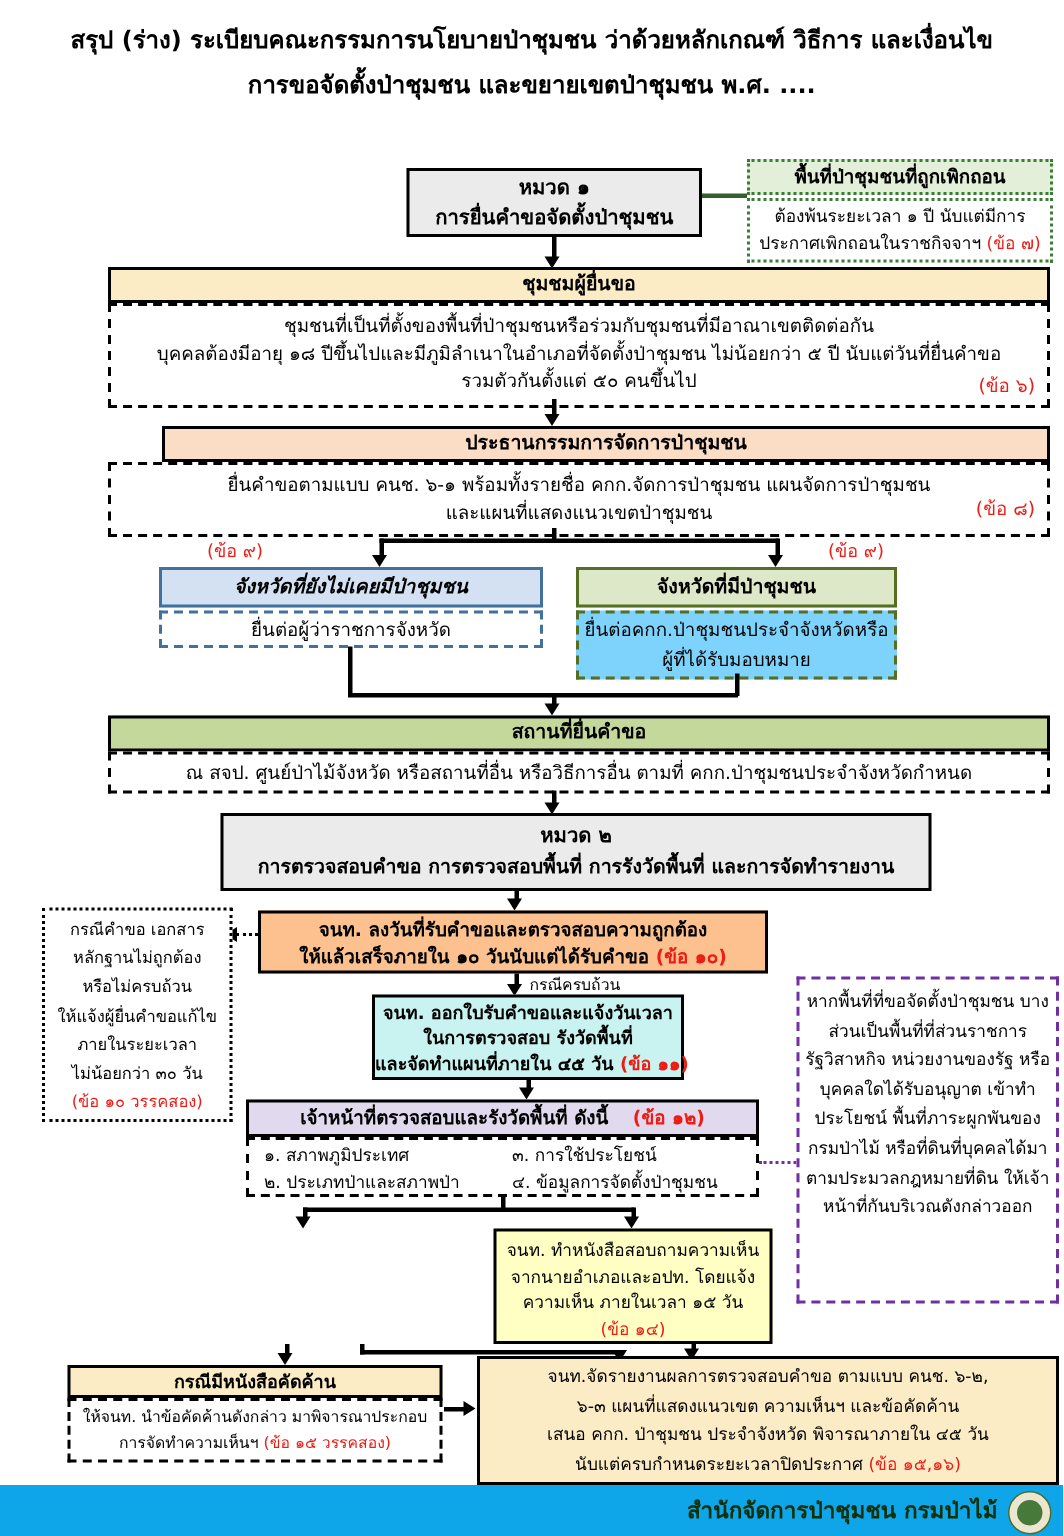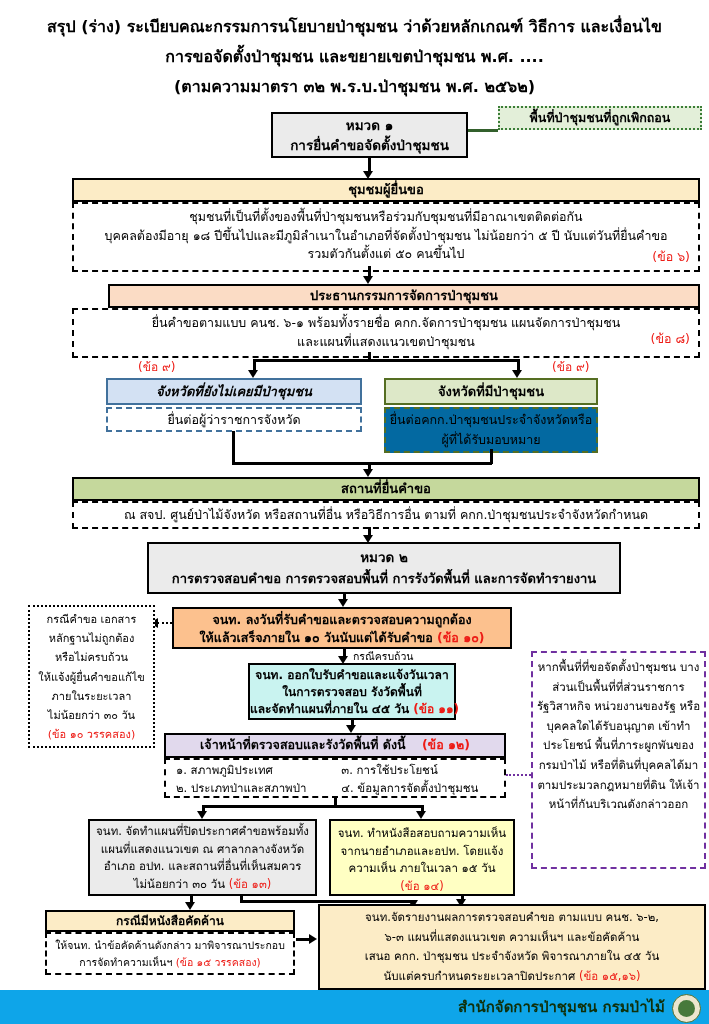--- a/index.html
+++ b/index.html
@@ -25,31 +25,34 @@
         background:#ece6cf;border:1px solid #4c6e33;display:flex;align-items:center;justify-content:center;}
   .logo-inner{width:17px;height:17px;border-radius:50%;background:#47793b;}
 </style>
 </head>
 <body>
 
 <div class="page">
 
   <div class="abs ttl" style="top:14px;">สรุป (ร่าง) ระเบียบคณะกรรมการนโยบายป่าชุมชน ว่าด้วยหลักเกณฑ์ วิธีการ และเงื่อนไข</div>
   <div class="abs ttl" style="top:44px;">การขอจัดตั้งป่าชุมชน และขยายเขตป่าชุมชน พ.ศ. ....</div>
-  <div class="abs ttl" style="top:74px;">(ตามความมาตรา ๓๒ พ.ร.บ.ป่าชุมชน พ.ศ. ๒๕๖๒)</div>
 
   <div class="abs chapter" style="left:271px;top:112px;width:197px;height:46px;font-size:13.5px;line-height:20px;padding-top:1px;">
     <div class="ln">หมวด ๑</div>
     <div class="ln">การยื่นคำขอจัดตั้งป่าชุมชน</div>
   </div>
 
   <div class="abs" style="left:468px;top:129px;width:30px;height:3px;background:#33602c;"></div>
 
   <div class="abs" style="left:498px;top:106px;width:204px;">
     <div style="border:2px dotted #3a7d36;background:#e3efd9;font-weight:bold;font-size:12.5px;line-height:20px;text-align:center;">พื้นที่ป่าชุมชนที่ถูกเพิกถอน</div>
+    <div style="border:2px dotted #3a7d36;background:#fff;font-size:11.5px;line-height:17.5px;text-align:center;margin-top:2px;padding:2px 1px;">
+      <span>ต้องพ้นระยะเวลา ๑ ปี นับแต่มีการประกาศเพิกถอนในราชกิจจาฯ</span>
+      <span class="ref">(ข้อ ๗)</span>
+    </div>
   </div>
 
   <div class="vl" style="left:368px;top:158px;height:14px;"></div>
   <div class="ahd" style="left:363px;top:171px;"></div>
 
   <div class="abs" style="left:72px;top:178px;width:628px;">
     <div class="hdr" style="height:24px;line-height:20px;font-size:13px;">ชุมชมผู้ยื่นขอ</div>
     <div class="bdy" style="padding:4px 14px 6px;font-size:12.5px;line-height:18.6px;">
       <div class="ln">ชุมชนที่เป็นที่ตั้งของพื้นที่ป่าชุมชนหรือร่วมกับชุมชนที่มีอาณาเขตติดต่อกัน</div>
       <div class="ln">บุคคลต้องมีอายุ ๑๘ ปีขึ้นไปและมีภูมิลำเนาในอำเภอที่จัดตั้งป่าชุมชน ไม่น้อยกว่า ๕ ปี นับแต่วันที่ยื่นคำขอ</div>
@@ -79,21 +82,21 @@
   <div class="abs ref ln" style="left:138px;top:357px;font-size:12px;">(ข้อ ๙)</div>
   <div class="abs ref ln" style="left:552px;top:357px;font-size:12px;">(ข้อ ๙)</div>
 
   <div class="abs" style="left:106px;top:378px;width:256px;">
     <div style="border:2px solid #41719c;background:#d3e1f3;font-weight:bold;font-size:13px;line-height:24px;height:27px;text-align:center;box-sizing:border-box;font-style:italic;">จังหวัดที่ยังไม่เคยมีป่าชุมชน</div>
     <div style="border:2px dashed #41719c;background:#fff;font-size:12.5px;line-height:21px;text-align:center;margin-top:2px;">ยื่นต่อผู้ว่าราชการจังหวัด</div>
   </div>
 
   <div class="abs" style="left:384px;top:378px;width:214px;">
     <div style="border:2px solid #556e22;background:#dde8c8;font-weight:bold;font-size:13px;line-height:24px;height:27px;text-align:center;box-sizing:border-box;">จังหวัดที่มีป่าชุมชน</div>
-    <div style="border:2px dashed #556e22;background:#0369a1;font-size:12.5px;line-height:20px;text-align:center;margin-top:2px;padding:1px 2px;">ยื่นต่อคกก.ป่าชุมชนประจำจังหวัดหรือผู้ที่ได้รับมอบหมาย</div>
+    <div style="border:2px dashed #556e22;background:#7dd3fc;font-size:12.5px;line-height:20px;text-align:center;margin-top:2px;padding:1px 2px;">ยื่นต่อคกก.ป่าชุมชนประจำจังหวัดหรือผู้ที่ได้รับมอบหมาย</div>
   </div>
 
   <div class="vl" style="left:232px;top:431px;height:33px;"></div>
   <div class="vl" style="left:490px;top:449px;height:15px;"></div>
   <div class="hl" style="left:232px;top:462px;width:260px;"></div>
   <div class="vl" style="left:368px;top:462px;height:8px;"></div>
   <div class="ahd" style="left:363px;top:469px;"></div>
 
   <div class="abs" style="left:72px;top:477px;width:628px;">
     <div class="hdr" style="height:24px;line-height:20px;font-size:13px;background:#c5d89c;">สถานที่ยื่นคำขอ</div>
@@ -164,29 +167,20 @@
 
   <div class="abs" style="left:531px;top:651px;width:175px;height:218px;border:2.5px dashed #7030a0;background:#fff;text-align:center;font-size:11.5px;line-height:19.6px;padding:5px 3px;">หากพื้นที่ที่ขอจัดตั้งป่าชุมชน บางส่วนเป็นพื้นที่ที่ส่วนราชการ รัฐวิสาหกิจ หน่วยงานของรัฐ หรือบุคคลใดได้รับอนุญาต เข้าทำประโยชน์ พื้นที่ภาระผูกพันของกรมป่าไม้ หรือที่ดินที่บุคคลได้มาตามประมวลกฎหมายที่ดิน ให้เจ้าหน้าที่กันบริเวณดังกล่าวออก</div>
 
   <div class="vl" style="left:334px;top:798px;height:9px;"></div>
   <div class="hl" style="left:202px;top:805px;width:221px;"></div>
   <div class="vl" style="left:202px;top:805px;height:7px;"></div>
   <div class="ahd" style="left:197px;top:811px;"></div>
   <div class="vl" style="left:421px;top:805px;height:7px;"></div>
   <div class="ahd" style="left:416px;top:811px;"></div>
 
-  <div class="abs" style="left:88px;top:819px;width:229px;height:77px;background:#ebebeb;border:2px solid #000;text-align:center;font-size:11.5px;line-height:17.6px;padding-top:2px;">
-    <div class="ln">จนท. จัดทำแผนที่ปิดประกาศคำขอพร้อมทั้ง</div>
-    <div class="ln">แผนที่แสดงแนวเขต ณ ศาลากลางจังหวัด</div>
-    <div class="ln">อำเภอ อปท. และสถานที่อื่นที่เห็นสมควร</div>
-    <div class="ln">
-      <span>ไม่น้อยกว่า ๓๐ วัน</span>
-      <span class="ref">(ข้อ ๑๓)</span>
-    </div>
-  </div>
 
   <div class="abs" style="left:329px;top:819px;width:186px;height:77px;background:#ffffc3;border:2px solid #000;text-align:center;font-size:11.5px;line-height:17.6px;padding-top:4px;">
     <div class="ln">จนท. ทำหนังสือสอบถามความเห็น</div>
     <div class="ln">จากนายอำเภอและอปท. โดยแจ้ง</div>
     <div class="ln">ความเห็น ภายในเวลา ๑๕ วัน</div>
     <div class="ln ref">(ข้อ ๑๔)</div>
   </div>
 
   <div class="vl" style="left:190px;top:896px;height:7px;"></div>
   <div class="ahd" style="left:185px;top:902px;"></div>

